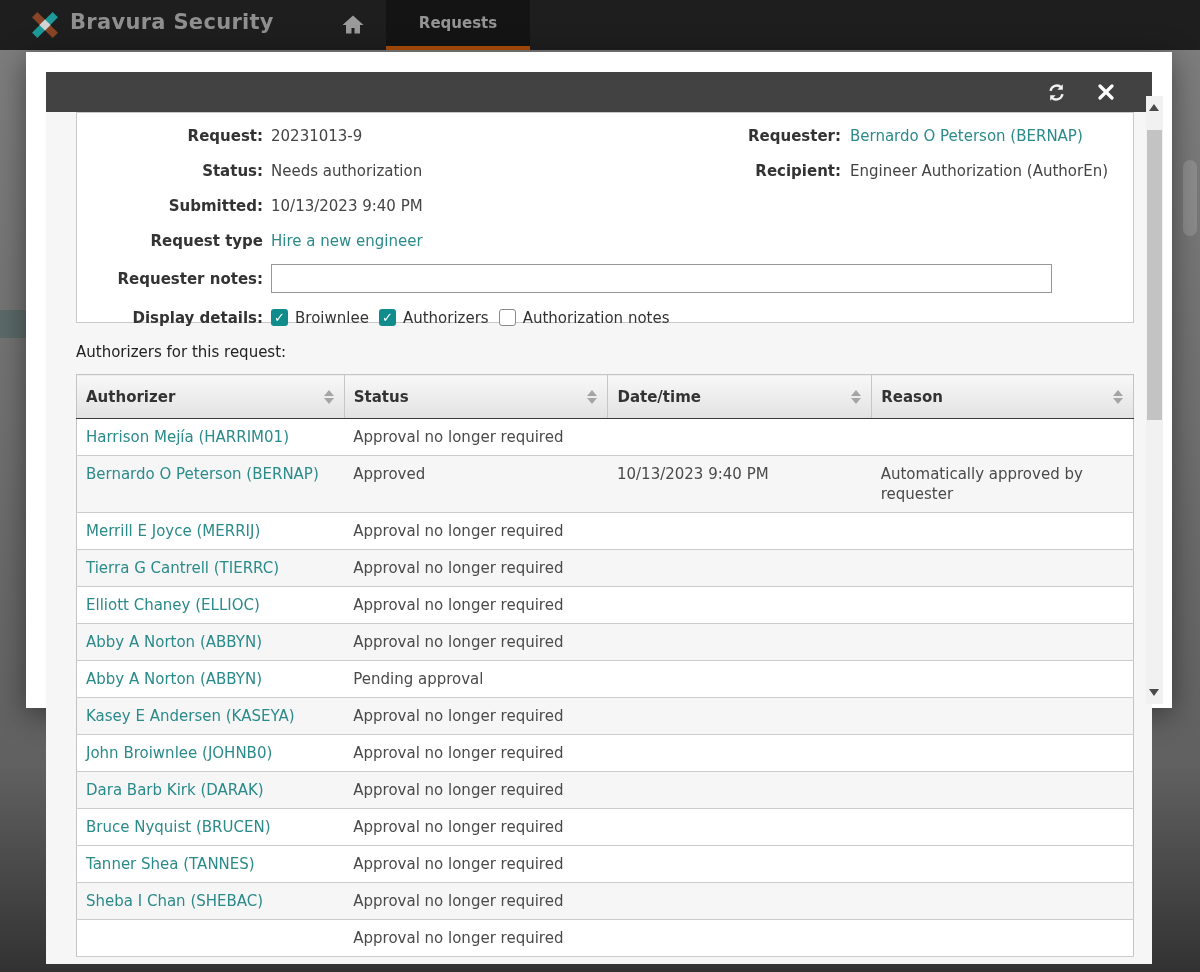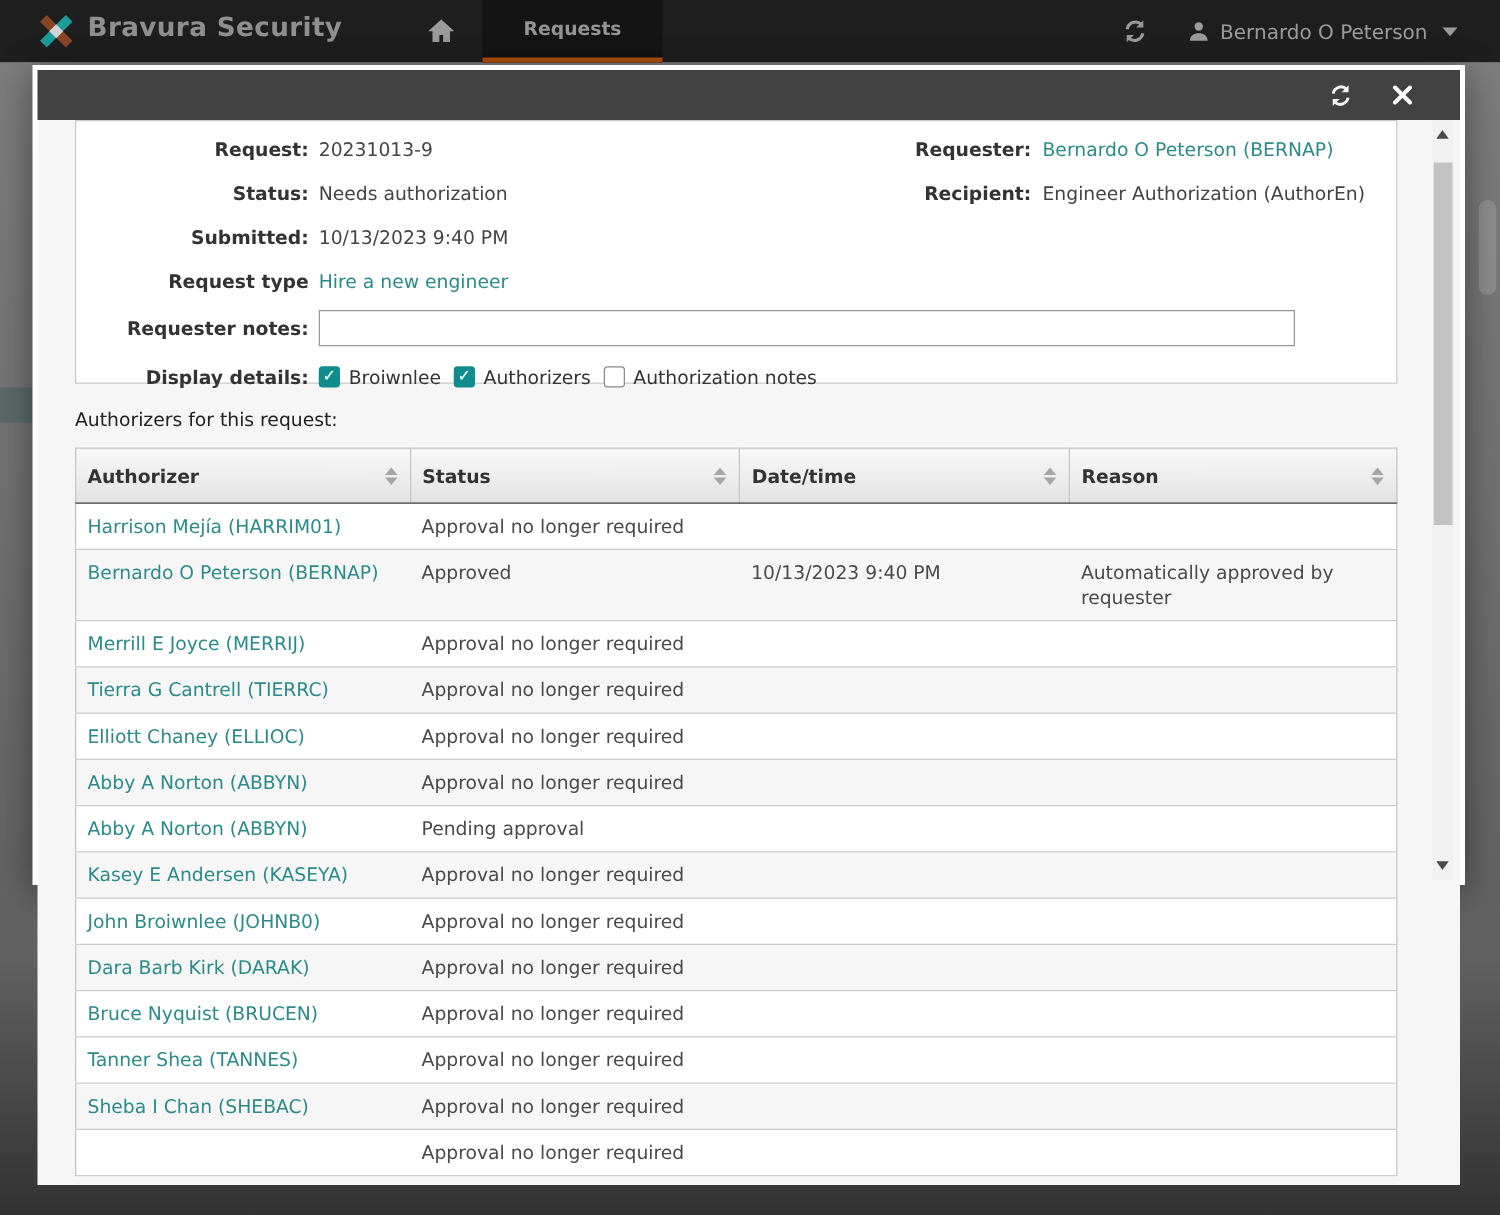--- a/index.html
+++ b/index.html
@@ -32,21 +32,21 @@
   .overlay {
     position:absolute; top:50px; left:0; width:1200px; height:922px; z-index:5;
     background:linear-gradient(180deg,#7d7d7d 0%,#707070 40%,#606060 78%,#323232 100%);
   }
   .ghost-item { position:absolute; left:0; top:260px; width:26px; height:28px; background:#5b6a68; }
   .ghost-scroll { position:absolute; right:3px; top:110px; width:14px; height:76px; background:rgba(255,255,255,.15); border-radius:7px; }
 
   
   .modal {
     position:absolute; left:26px; top:52px; width:1146px; height:656px; z-index:20;
-    background:#ffffff; padding:4px; box-shadow:0 6px 28px rgba(0,0,0,.45);
+    background:#ffffff; padding:20px; box-shadow:0 6px 28px rgba(0,0,0,.45);
   }
   .modal-header {
     height:40px; background:#424242; display:flex; align-items:center;
     justify-content:flex-end; gap:32px; padding-right:38px;
   }
   .mh-icon { display:flex; align-items:center; }
   .modal-body { position:relative; height:852px; background:#f6f6f6; overflow:hidden; }
 
   
   .details-panel {
@@ -123,38 +123,20 @@
       </svg>
       <span class="brand-text">Bravura Security</span>
     </div>
     <div class="nav-home">
       <svg width="26" height="24" viewBox="0 0 24 24">
         <path fill="#9a9a9a" d="M12 2.5 1.5 12H5v8.5h5.5V15h3v5.5H19V12h3.5z"></path>
       </svg>
     </div>
     <div class="nav-tab">
       <span>Requests</span>
-    </div>
-    <div class="topbar-right">
-      <span class="mh-icon">
-        <svg width="20" height="20" viewBox="0 0 24 24">
-          <path d="M4.5 10A8 8 0 0 1 18 5.5" stroke="#9a9a9a" stroke-width="3" fill="none"></path>
-          <path d="M20 1.5v7h-7z" fill="#9a9a9a"></path>
-          <path d="M19.5 14A8 8 0 0 1 6 18.5" stroke="#9a9a9a" stroke-width="3" fill="none"></path>
-          <path d="M4 22.5v-7h7z" fill="#9a9a9a"></path>
-        </svg>
-      </span>
-      <div class="user">
-        <svg width="18" height="18" viewBox="0 0 24 24">
-          <circle cx="12" cy="7" r="4.5" fill="#9b9b9b"></circle>
-          <path d="M2.5 22c0-5.2 4.2-8 9.5-8s9.5 2.8 9.5 8z" fill="#9b9b9b"></path>
-        </svg>
-        <span>Bernardo O Peterson</span>
-        <span class="caret"></span>
-      </div>
     </div>
   </div>
 
   <div class="overlay">
     <div class="ghost-item"></div>
     <div class="ghost-scroll"></div>
   </div>
 
   <div class="modal">
     <div class="modal-header">

